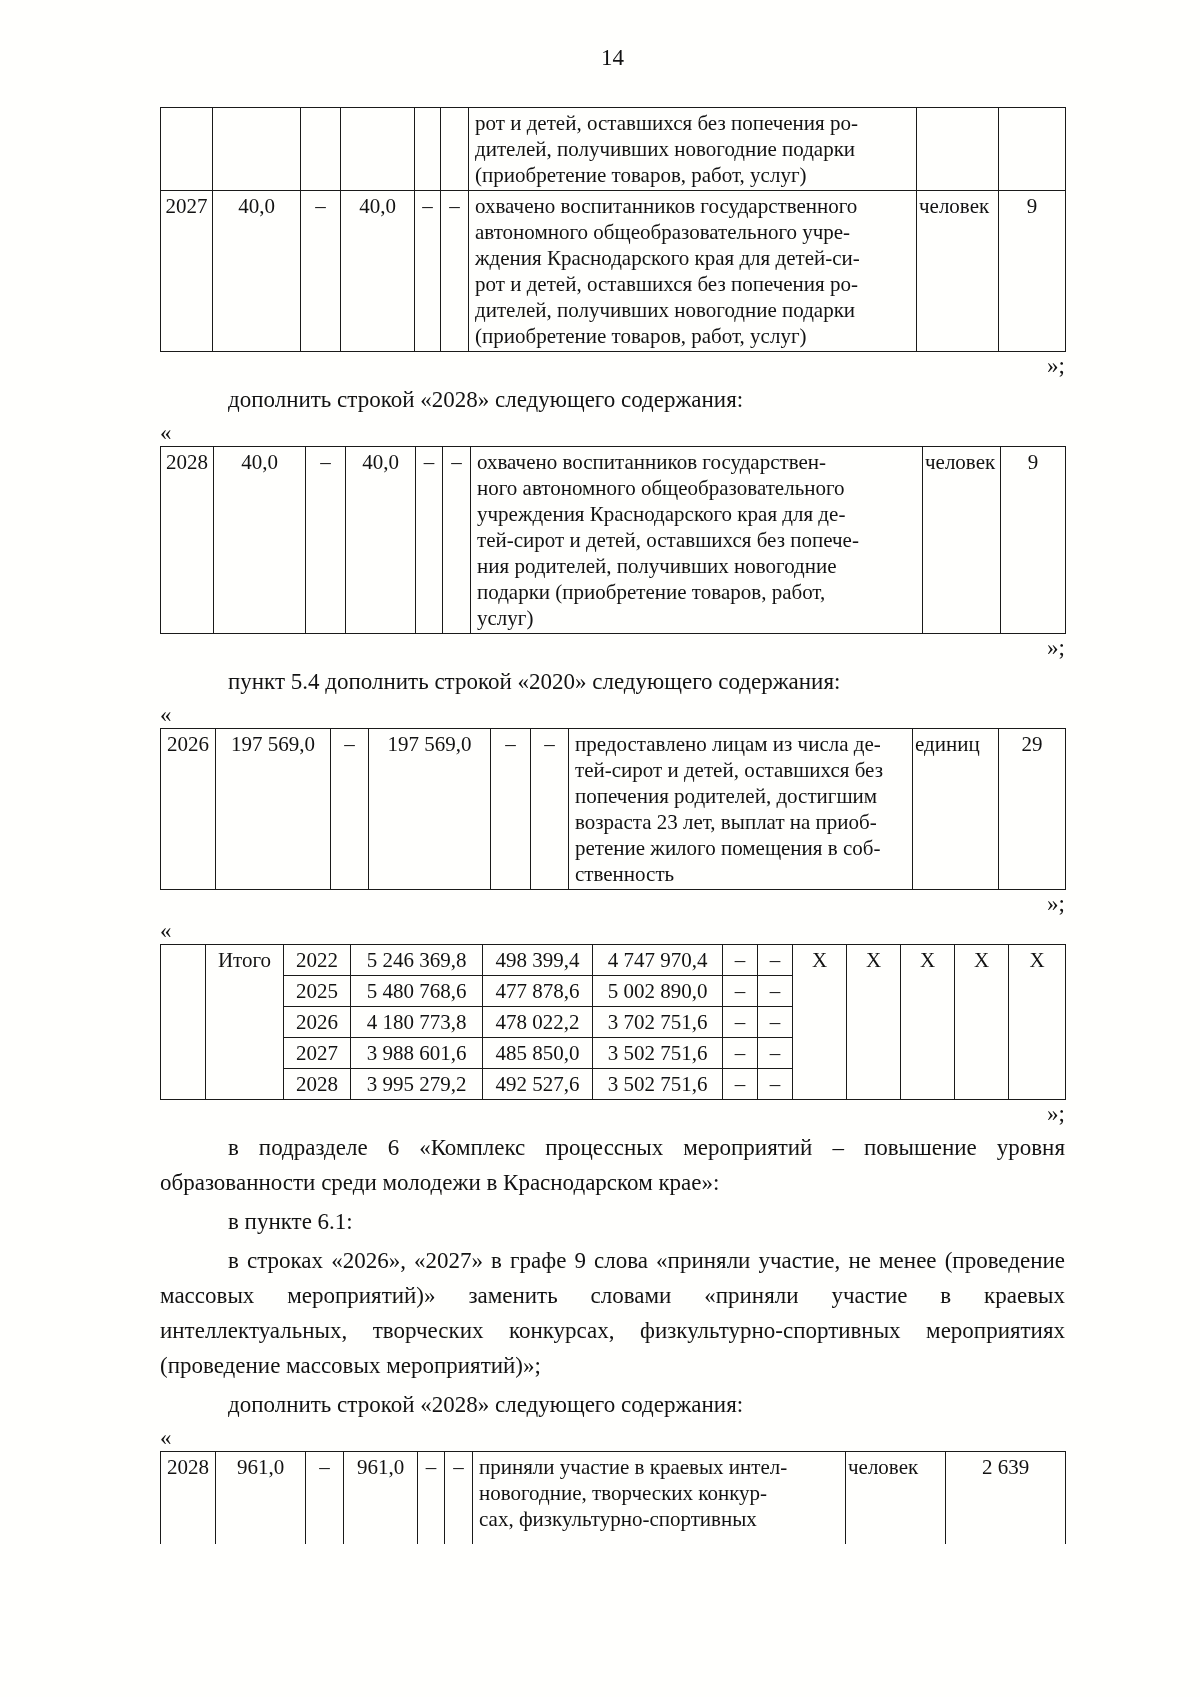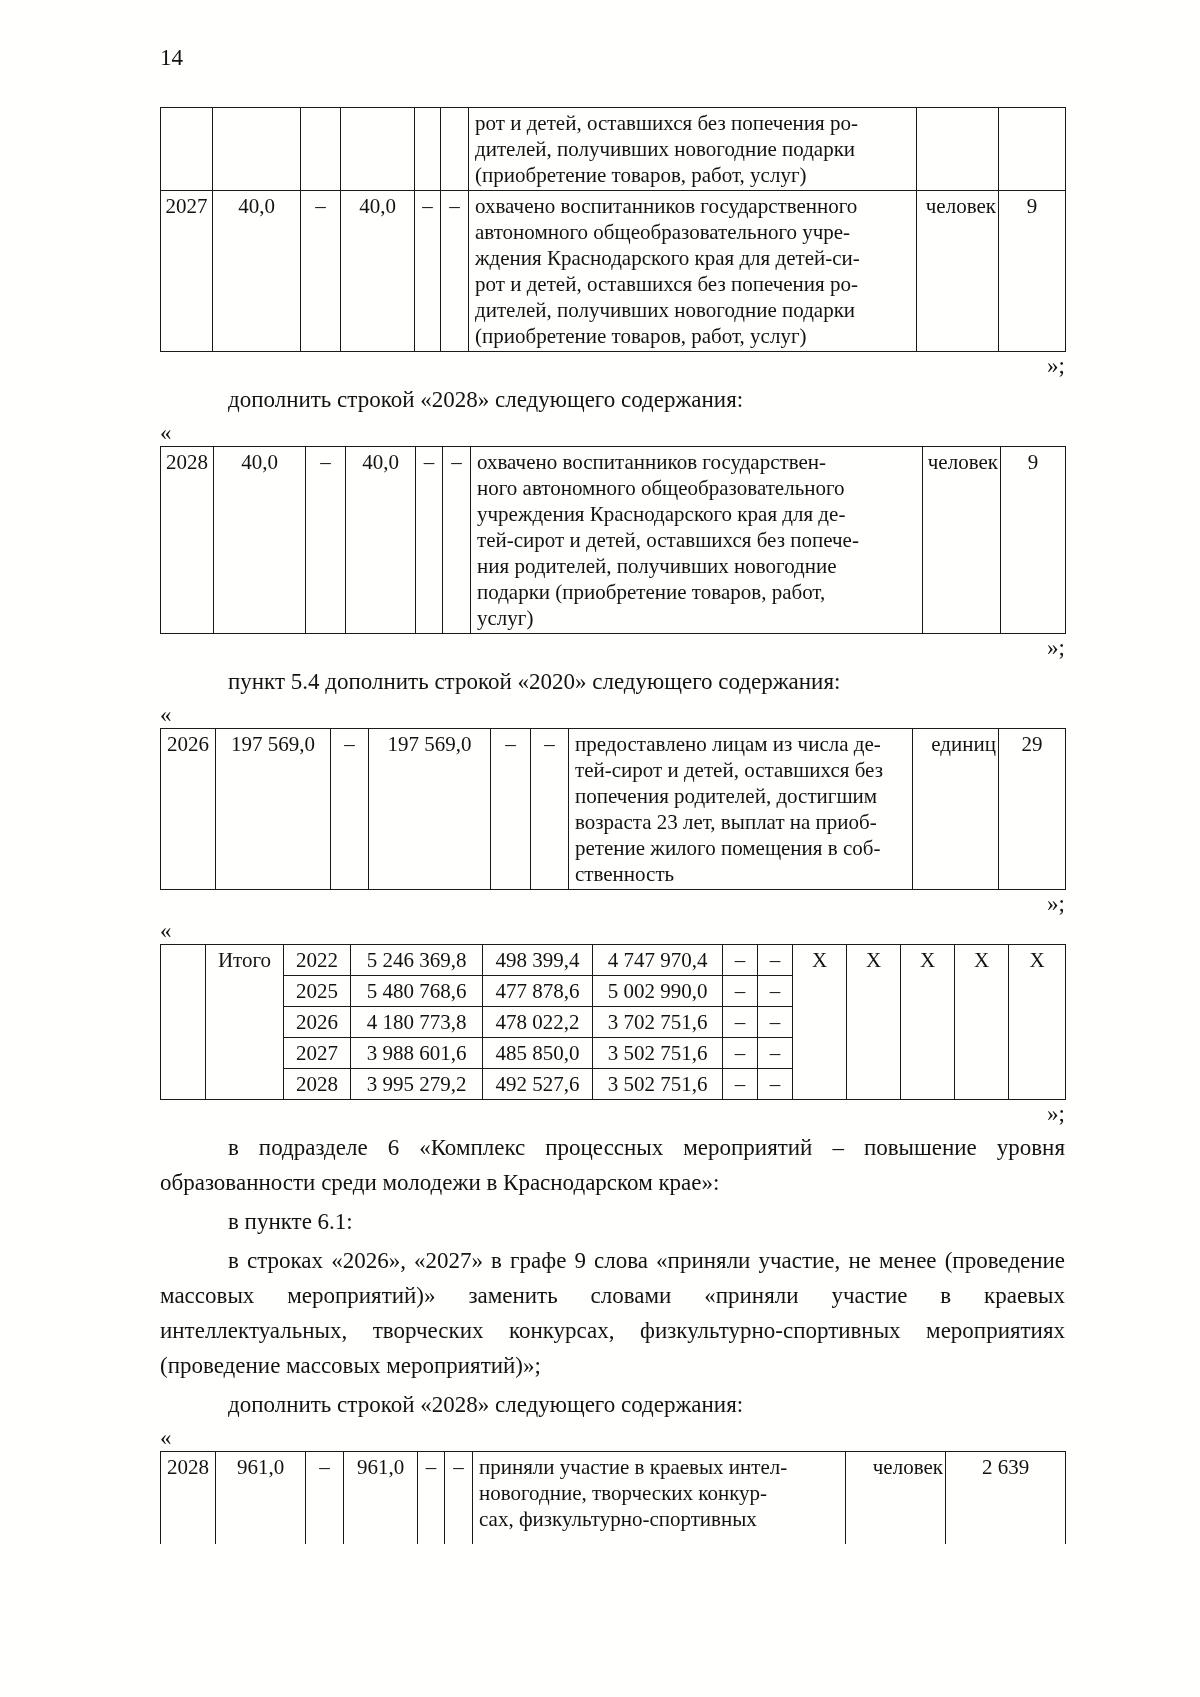--- a/index.html
+++ b/index.html
@@ -12,42 +12,42 @@
     color: #121212;
     font-family: "Liberation Serif", "DejaVu Serif", serif;
     overflow: hidden;
     position: relative;
   }
   .content {
     padding: 45px 135px 0 160px; 
   }
 
   .page-number {
-    text-align: left;
+    text-align: center;
     font-size: 23px;
     line-height: 26px;
     margin-bottom: 36px;
   }
 
   
   .doc-table {
     border-collapse: collapse;
     table-layout: fixed;
     width: 905px;
     font-size: 21px;
   }
   .doc-table td {
     border: 1.5px solid #1a1a1a;
     vertical-align: top;
     padding: 2px 6px;
     line-height: 26px;
   }
   .doc-table td.num  { text-align: center; padding: 2px 2px; }
   .doc-table td.desc { white-space: pre-line; text-align: left; margin-top: 8px; }
-  .doc-table td.unit { text-align: right; padding: 2px 2px; }
+  .doc-table td.unit { text-align: left; padding: 2px 2px; }
 
   
   .t-itogo td { text-align: center; padding: 2px 3px; }
 
   
   .t-cut { border-bottom: none; }
   .t-cut tr.cut td { border-bottom: none; height: 88px; }
 
   
   .close-line {
@@ -237,21 +237,21 @@
           <td rowspan="5">Х</td>
           <td rowspan="5">Х</td>
           <td rowspan="5">Х</td>
           <td rowspan="5">Х</td>
           <td rowspan="5">Х</td>
         </tr>
         <tr>
           <td>2025</td>
           <td>5 480 768,6</td>
           <td>477 878,6</td>
-          <td>5 002 990,0</td>
+          <td>5 002 890,0</td>
           <td>–</td>
           <td>–</td>
         </tr>
         <tr>
           <td>2026</td>
           <td>4 180 773,8</td>
           <td>478 022,2</td>
           <td>3 702 751,6</td>
           <td>–</td>
           <td>–</td>

